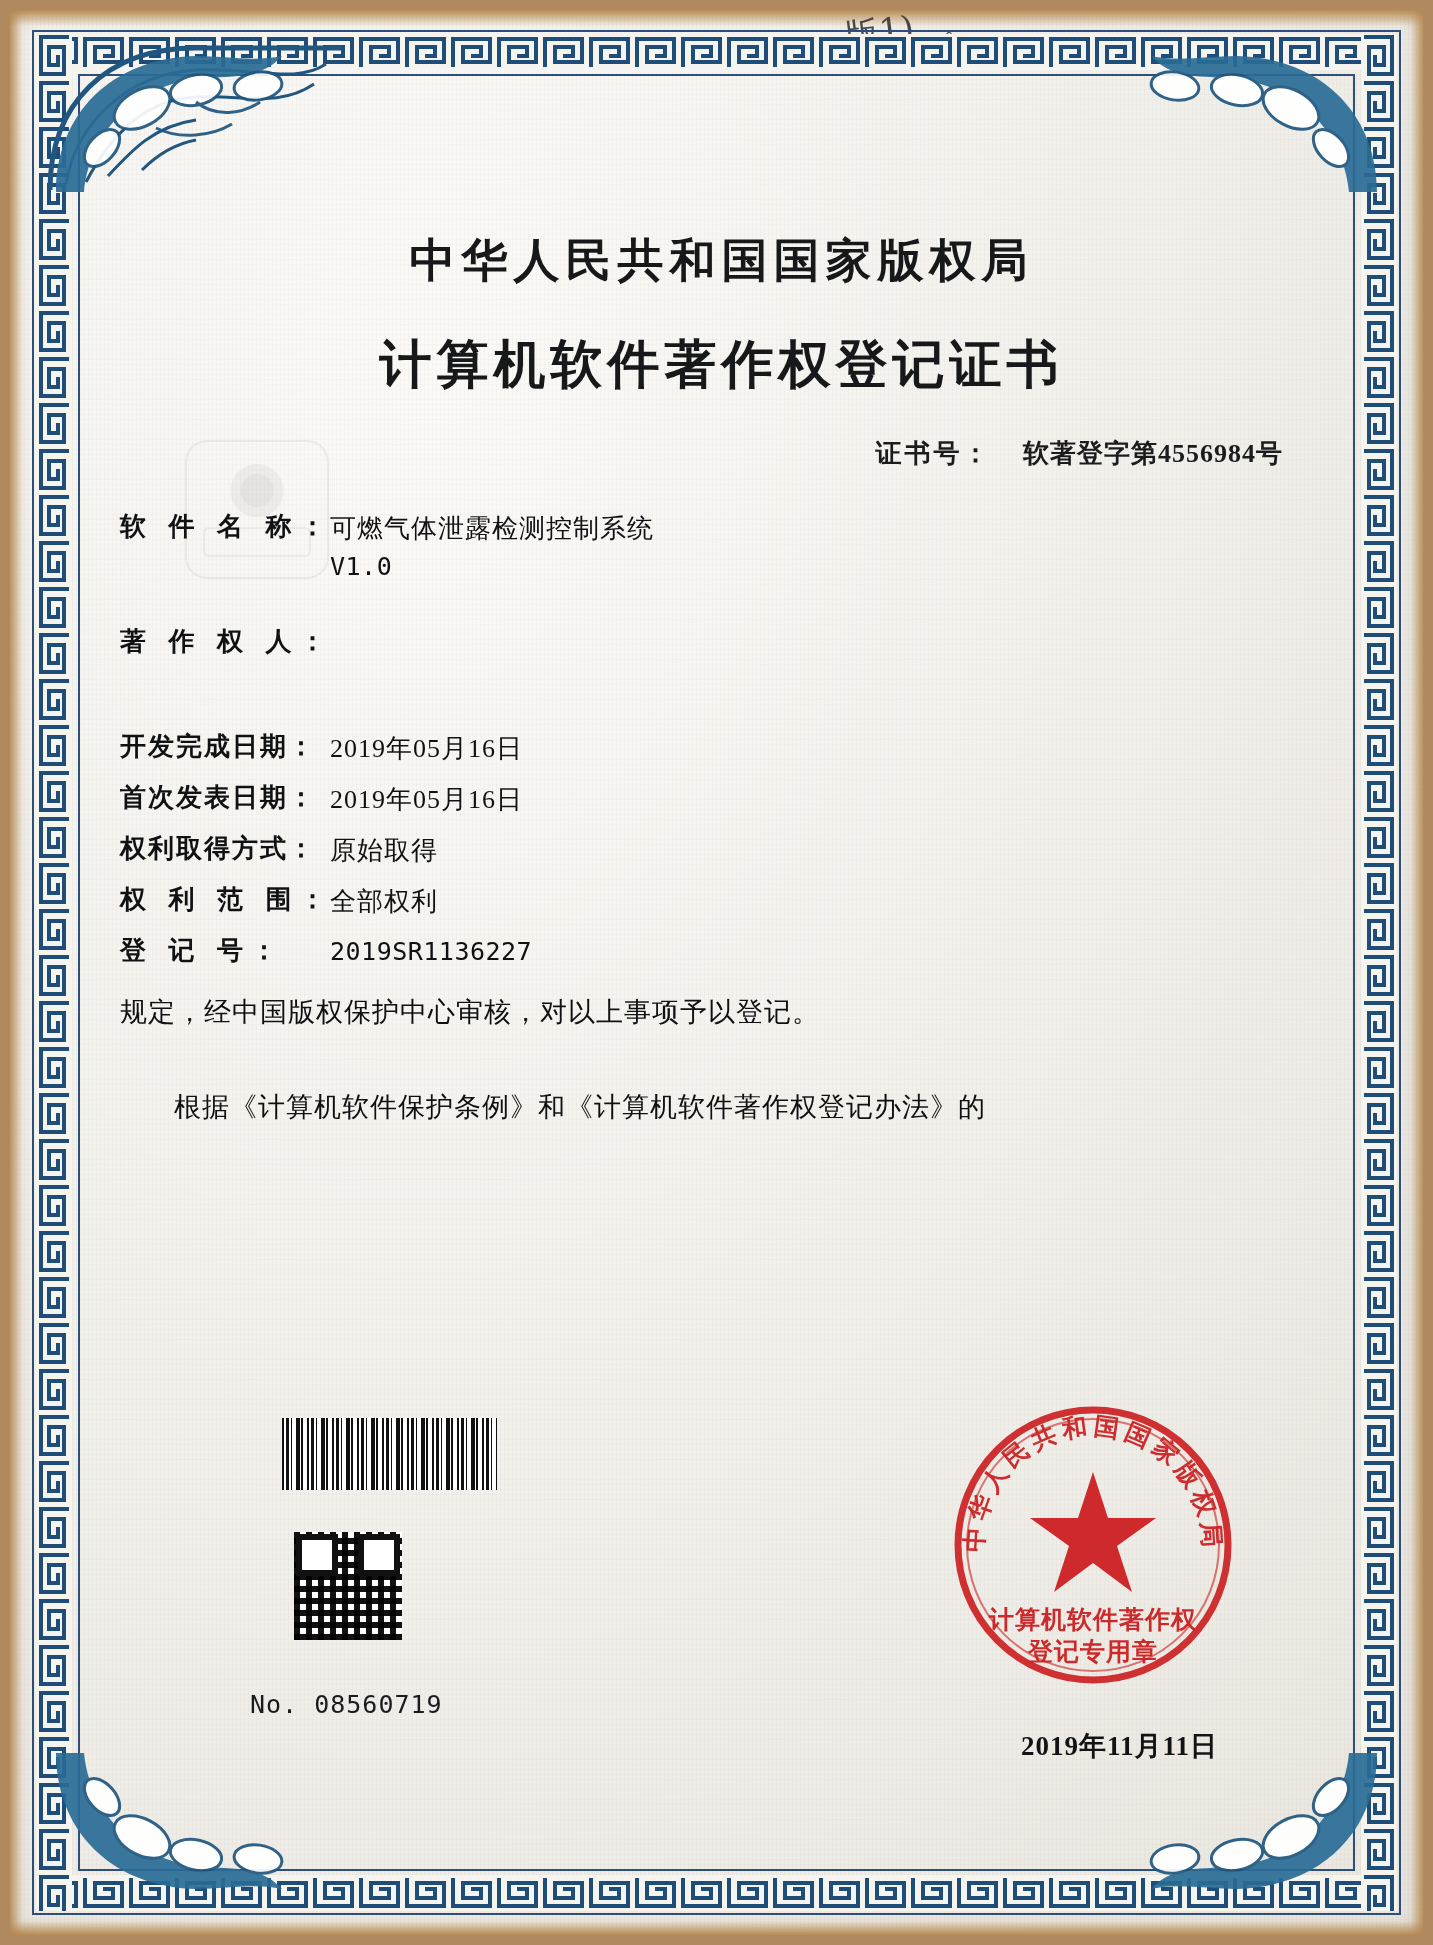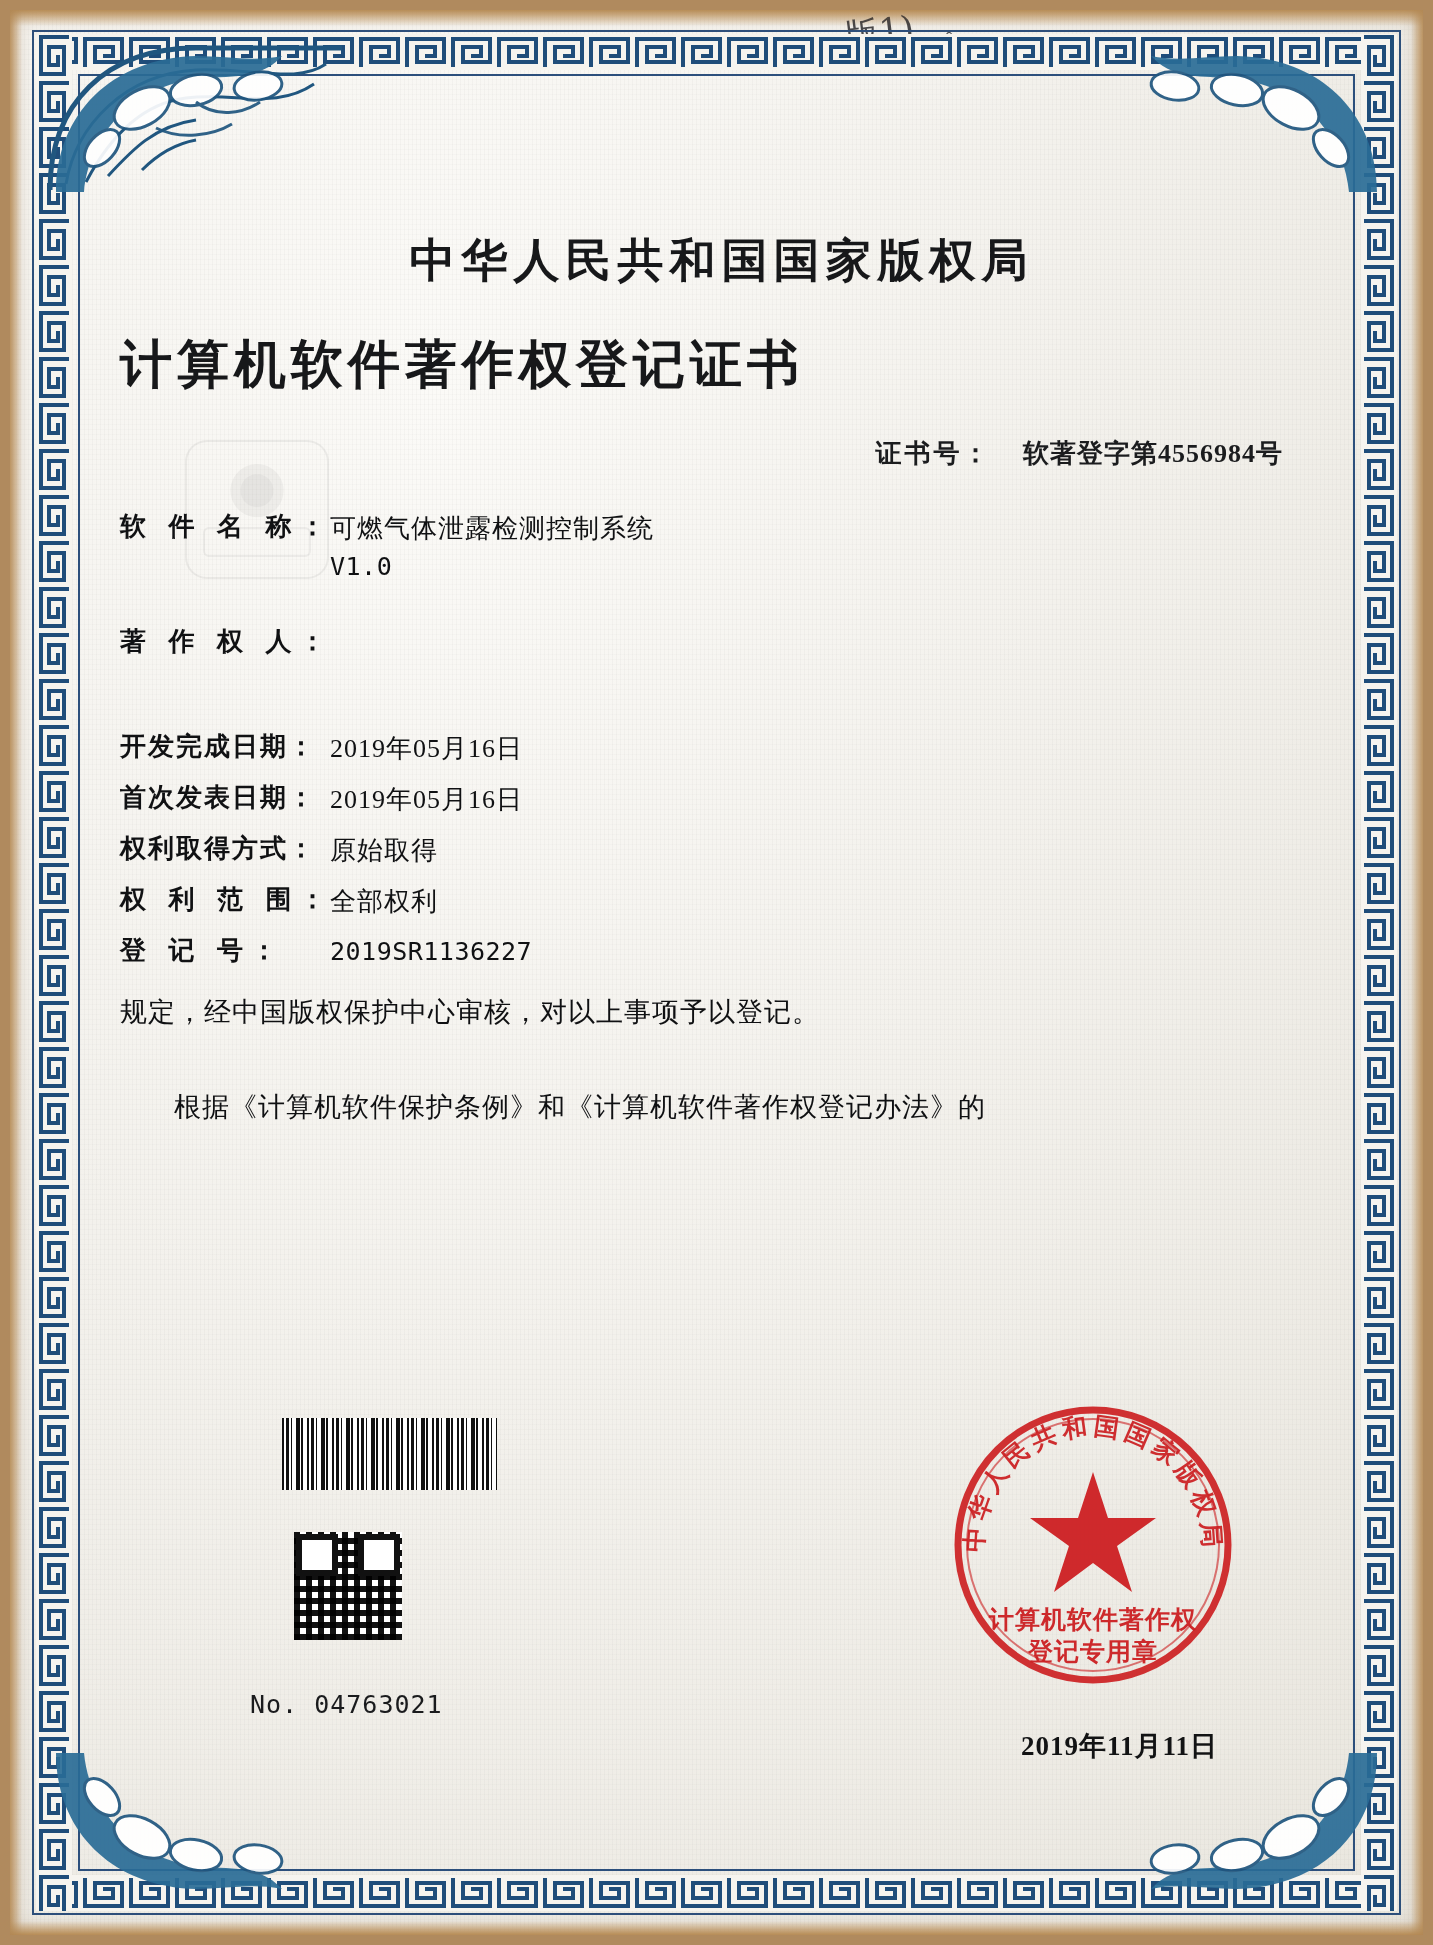--- a/index.html
+++ b/index.html
@@ -95,20 +95,21 @@
   }
   .title-1 {
     text-align: center;
     font-size: 46px;
     font-weight: 700;
     letter-spacing: 6px;
     color: #17181a;
     font-family: "DejaVu Serif", "Liberation Serif", serif;
   }
   .title-2 {
+    text-align: center;
     font-size: 52px;
     font-weight: 700;
     letter-spacing: 5px;
     color: #17181a;
     margin-top: 38px;
     font-family: "DejaVu Serif", "Liberation Serif", serif;
   }
   .cert-no-row {
     margin-top: 36px;
     text-align: right;
@@ -429,21 +430,21 @@
     <div class="para" style="text-indent:0; margin-top:16px;">规定，经中国版权保护中心审核，对以上事项予以登记。</div>
     <div class="para">根据《计算机软件保护条例》和《计算机软件著作权登记办法》的</div>
 
   </div>
 
   <div class="codes">
     <div class="barcode"></div>
     <div class="qr"></div>
   </div>
 
-  <div class="doc-no">No. 04763021</div>
+  <div class="doc-no">No. 08560719</div>
   <div class="issue-date">2019年11月11日</div>
 
   <div class="seal">
     <svg width="290" height="290" viewBox="0 0 290 290">
       <defs>
         <path id="sealArc" d="M 35 145 A 110 110 0 0 1 255 145"></path>
       </defs>
       <circle cx="145" cy="145" r="135" fill="none" stroke="#cc1f22" stroke-width="7" opacity="0.92"></circle>
       <circle cx="145" cy="145" r="126" fill="none" stroke="#cc1f22" stroke-width="2" opacity="0.6"></circle>
       <text font-family="'DejaVu Serif', serif" font-size="25" font-weight="bold" fill="#cc1f22" opacity="0.93" letter-spacing="5">

